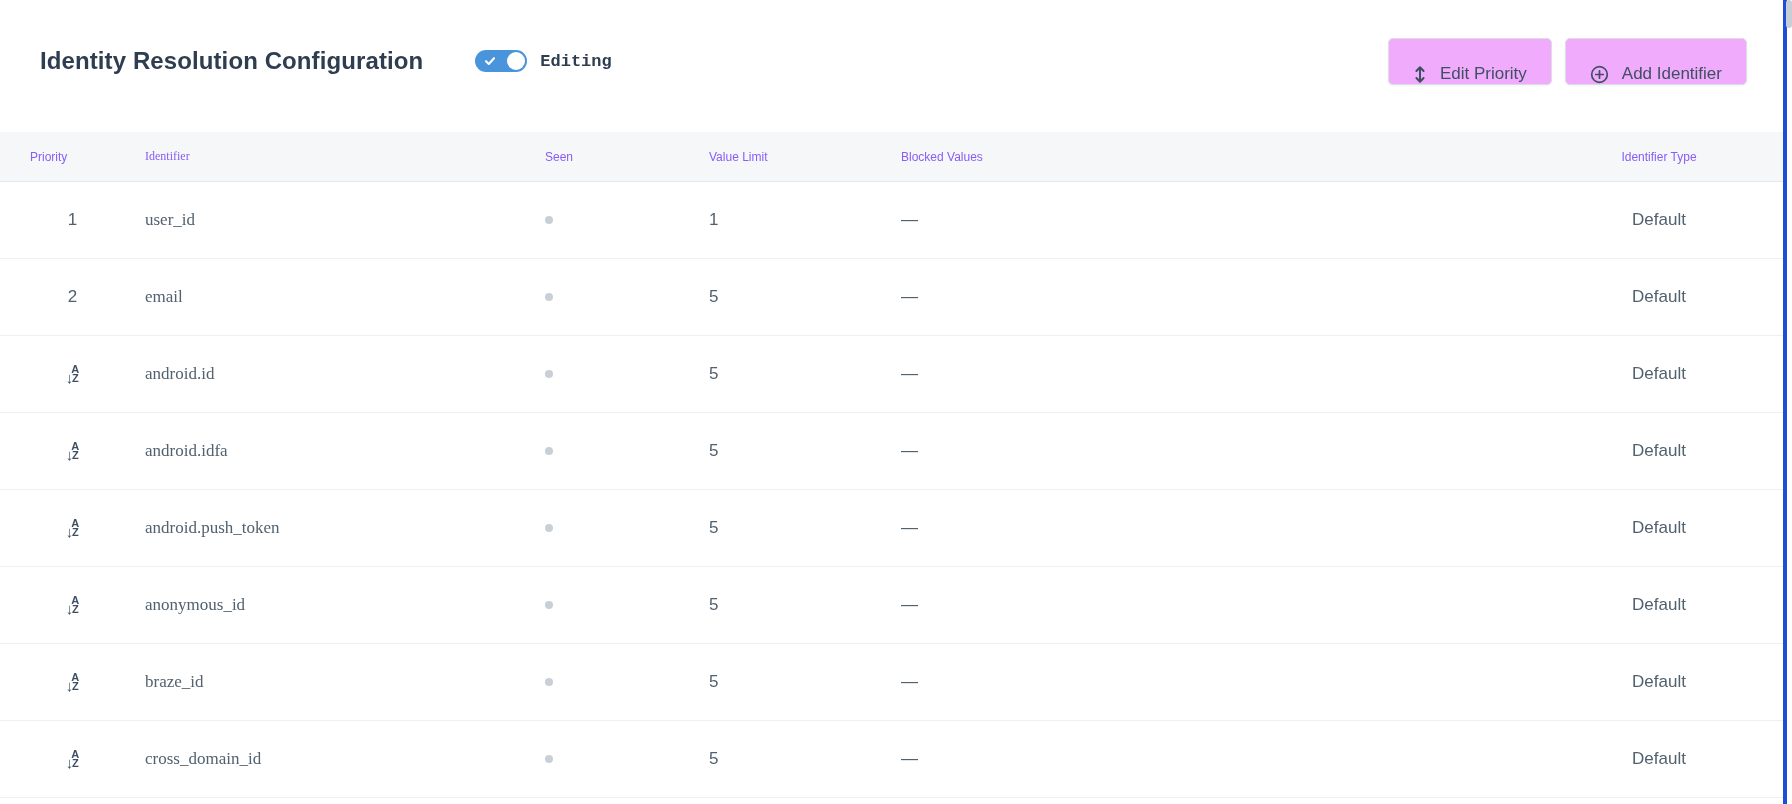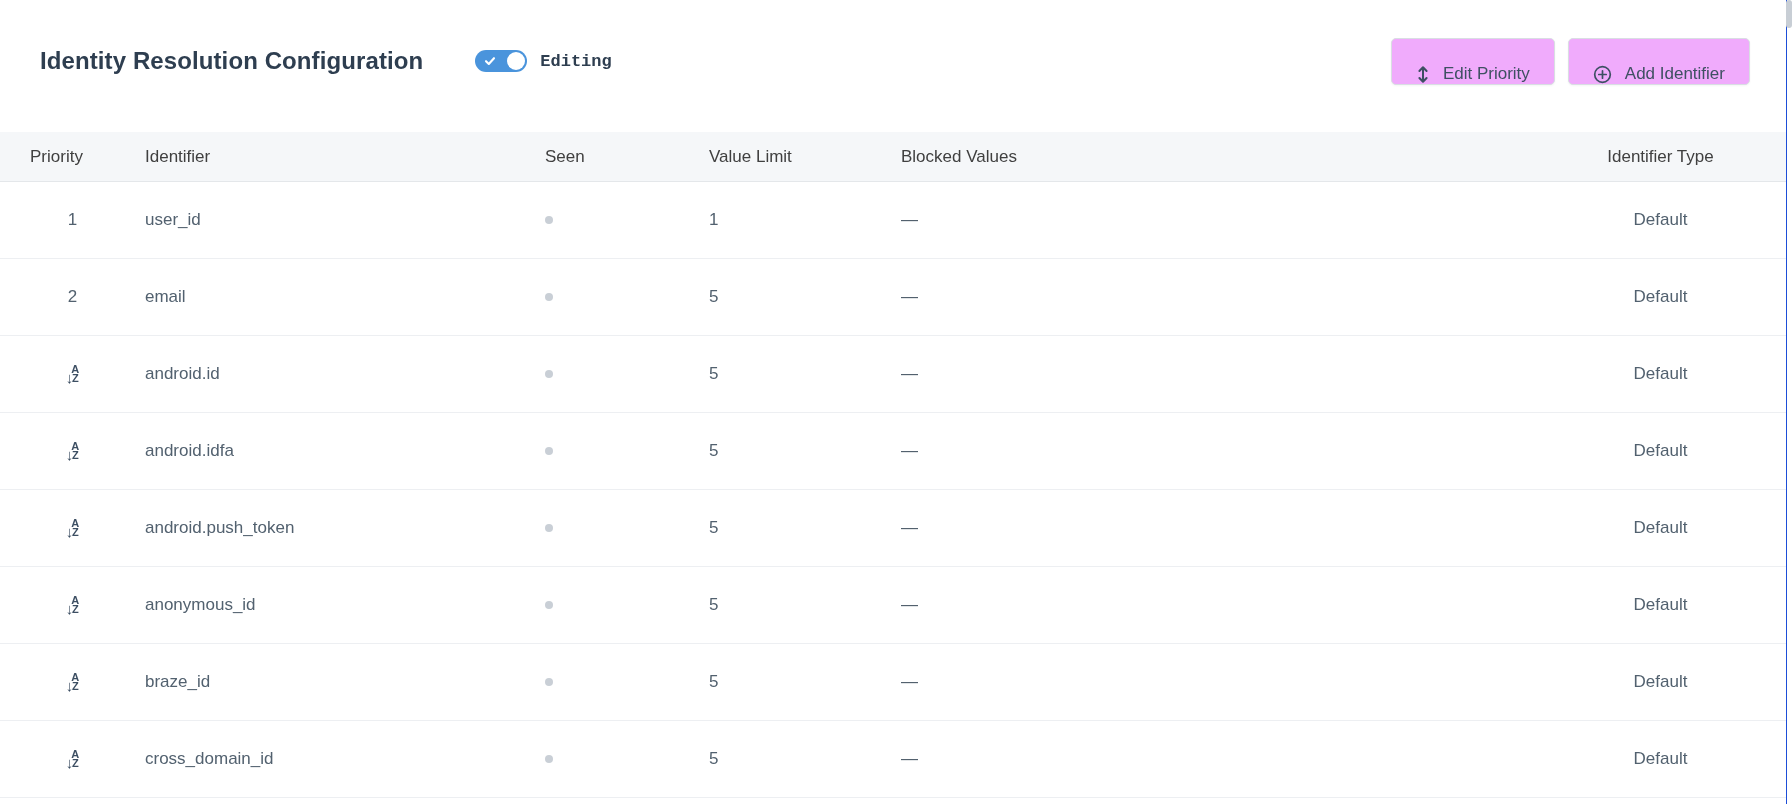--- a/index.html
+++ b/index.html
@@ -7,21 +7,21 @@
   body {
     width: 1792px; height: 804px;
     background: #ffffff;
     font-family: "Liberation Sans", sans-serif;
     overflow: hidden;
     position: relative;
     color: #52616f;
   }
   .page {
     width: 1787px; height: 804px;
-    border-right: 1px solid #1d4ed8;
+    border-right: 4px solid #1d4ed8;
   }
   
   .topbar {
     height: 132px;
     display: flex;
     align-items: center;
     padding: 0 36px 10px 40px;
   }
   .page-title {
     font-size: 24px;
@@ -76,32 +76,32 @@
   
   .grid {
     display: grid;
     grid-template-columns: 115px 430px 100px 190px 700px 1fr;
     width: 100%;
   }
   .thead {
     height: 50px;
     background: #f5f7f9;
     border-bottom: 1px solid #e4e7ea;
-    font-size: 17px;
-    color: #404040;
+    font-size: 12px;
+    color: #8b5cf6;
   }
   .cell {
     display: flex;
     align-items: center;
     overflow: hidden;
     white-space: nowrap;
   }
   .c-priority        { padding-left: 30px; justify-content: center; }
   .thead .c-priority { justify-content: flex-start; }
-  .c-identifier      { padding-left: 30px; }
+  .c-identifier      { padding-left: 30px; font-family: Liberation Serif, serif; }
   .c-seen            { }
   .c-value_limit     { padding-left: 64px; }
   .c-blocked_values  { padding-left: 66px; }
   .c-identifier_type { justify-content: center; }
   .row {
     height: 77px;
     border-bottom: 1px solid #edeff2;
     font-size: 17px;
     color: #52616f;
     background: #ffffff;

